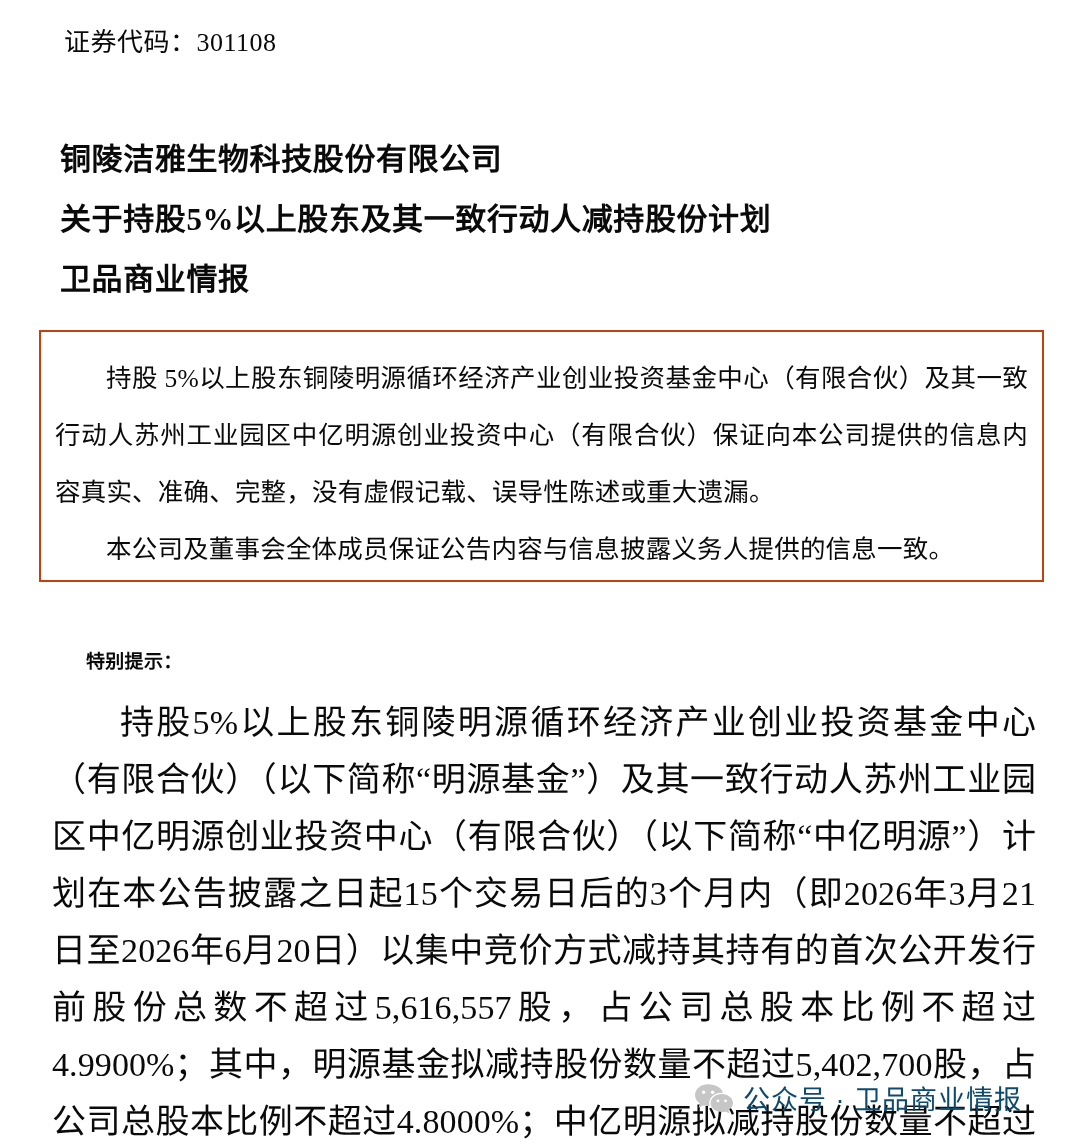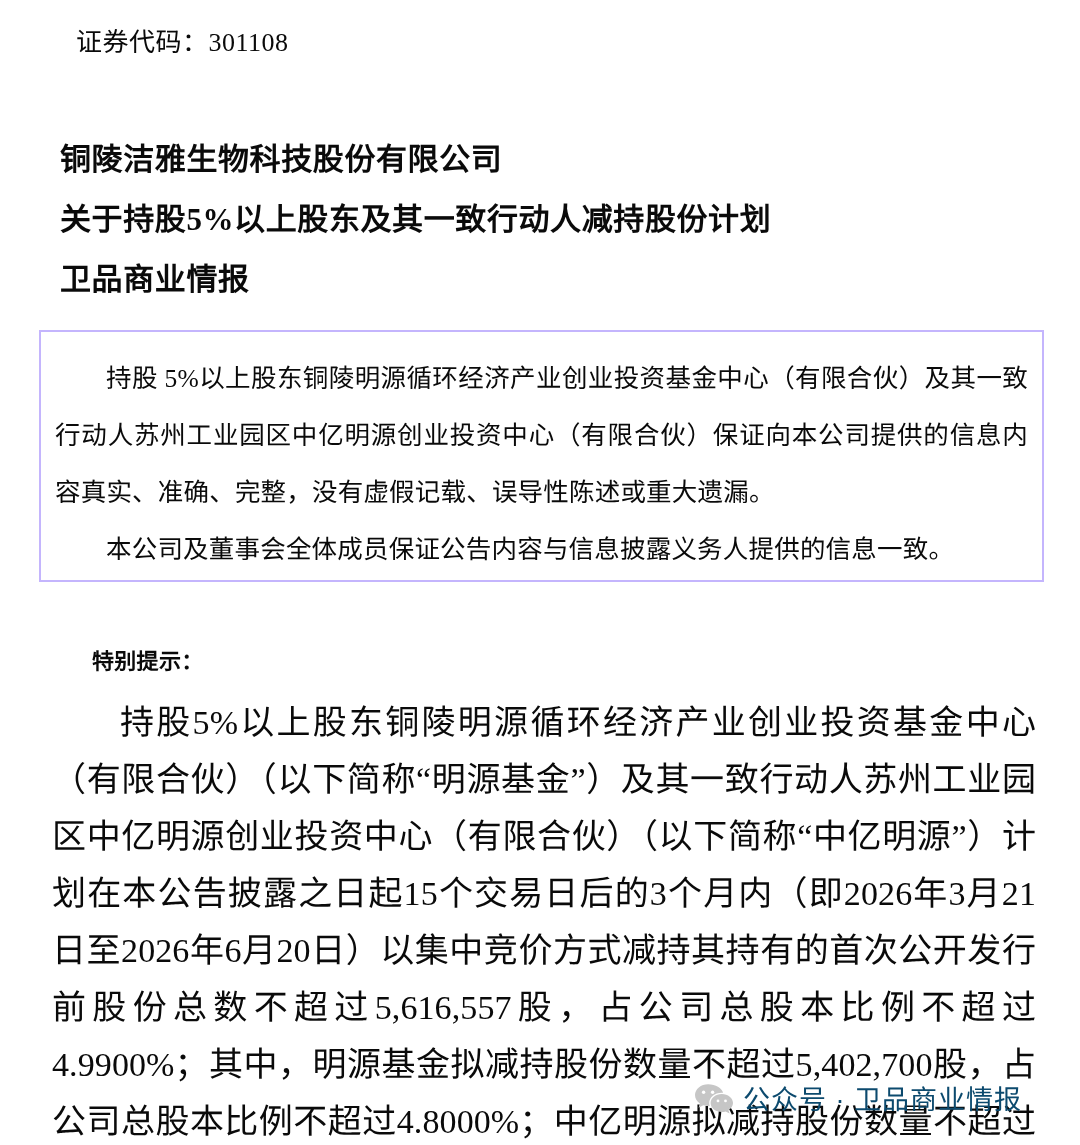--- a/index.html
+++ b/index.html
@@ -22,21 +22,21 @@
     position: absolute;
     inset: 0;
     width: 1080px;
     height: 1145px;
   }
 
   
   .doc-header {
     position: absolute;
     top: 22px;
-    left: 76px;
+    left: 64px;
     width: 936px;
     height: 42px;
     display: flex;
     align-items: baseline;
     font-size: 26px;
     line-height: 42px;
     letter-spacing: 0.5px;
     white-space: nowrap;
   }
   .doc-header .hdr-item {
@@ -61,21 +61,21 @@
   .title-line { display: block; white-space: nowrap; }
 
   
   .statement-box {
     position: absolute;
     top: 330px;
     left: 39px;
     width: 1005px;
     height: 252px;
     box-sizing: border-box;
-    border: 2px solid #c4b5fd;
+    border: 2px solid #c2410c;
     background: #ffffff;
   }
   .statement-box .sb-inner {
     padding: 18px 14px 0 14px;
   }
   .statement-p {
     margin: 0;
     font-size: 25.5px;
     line-height: 57px;
     text-align: justify;
@@ -88,21 +88,21 @@
   
   .body-block {
     position: absolute;
     top: 633px;
     left: 48px;
     width: 992px;
   }
   .tip-heading {
     margin: 0;
     font-weight: bold;
-    font-size: 22px;
+    font-size: 19px;
     line-height: 57px;
     text-indent: 2em;
     letter-spacing: 0.3px;
   }
   .body-p {
     margin: 4px;
     font-size: 34px;
     line-height: 57px;
     text-align: justify;
     text-align-last: left;

